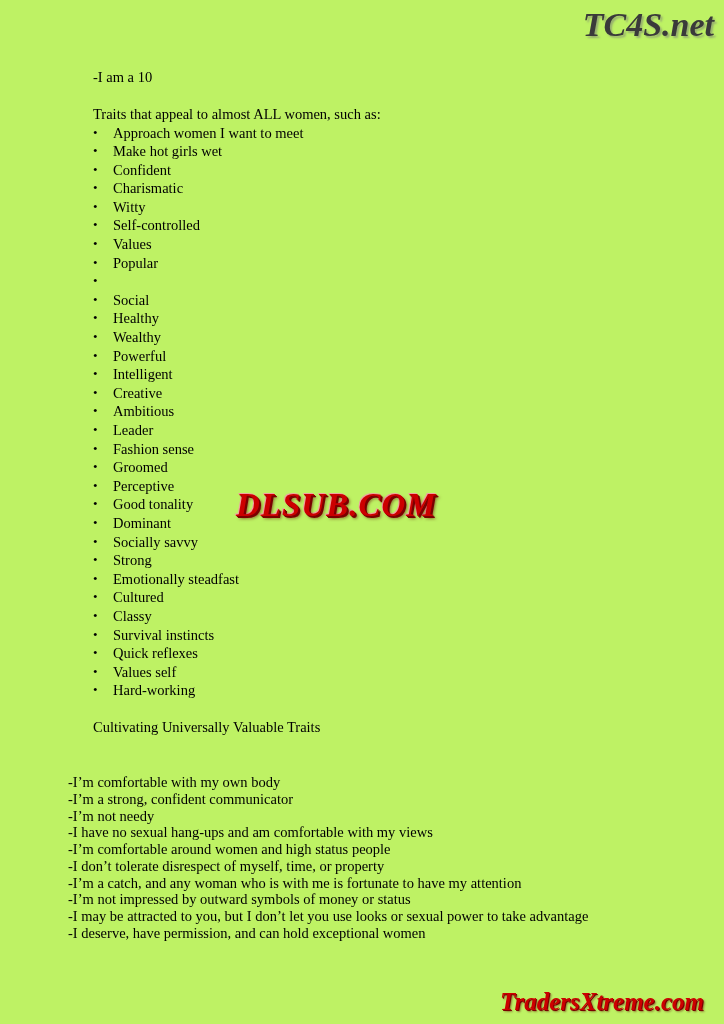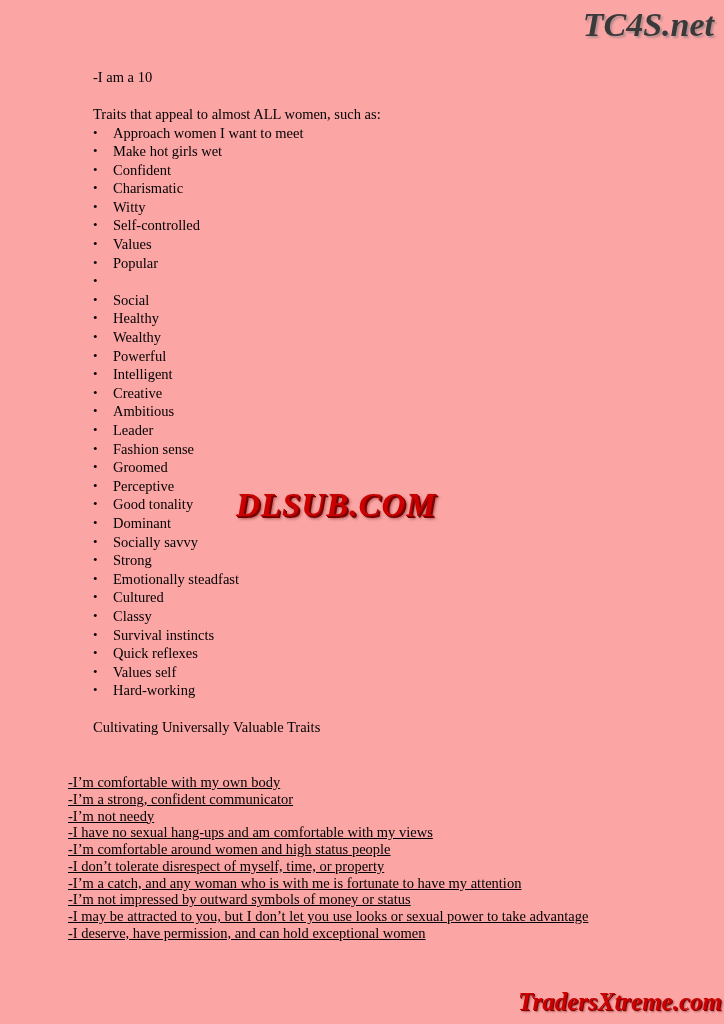--- a/index.html
+++ b/index.html
@@ -12,21 +12,21 @@
     height: 1024px;
     position: relative;
     font-family: "Liberation Serif", serif;
     color: #000000;
     overflow: hidden;
   }
 
   .page {
     position: absolute;
     inset: 0;
-    background: #fca5a5;
+    background: #bef264;
   }
 
   
   .wm-top {
     position: absolute;
     top: 6px;
     right: 10px;
     font-family: "Liberation Serif", serif;
     font-size: 34px;
     font-weight: bold;
@@ -49,21 +49,21 @@
     text-shadow:
       1px 1px 0 #7a0000,
       2px 2px 0 #7a0000,
       3px 3px 3px rgba(90,0,0,0.5),
       -1px -1px 0 #f0a0a0;
   }
 
   .wm-bottom {
     position: absolute;
     bottom: 8px;
-    right: 2px;
+    right: 20px;
     font-family: "Liberation Serif", serif;
     font-size: 25px;
     font-weight: bold;
     font-style: italic;
     color: #cc0000;
     text-shadow:
       1px 1px 0 #7a0000,
       2px 2px 2px rgba(90,0,0,0.45);
   }
 
@@ -102,21 +102,20 @@
     position: absolute;
     left: 25px;
     top: 0;
     font-size: 13px;
   }
 
   .block-lines .line {
     height: 16.8px;
     line-height: 16.8px;
     white-space: nowrap;
-    text-decoration: underline;
   }
 
   .section-title {
     height: 18.5px;
     line-height: 18.5px;
     margin-left: 25px;
   }
 </style>
 </head>
 <body>

